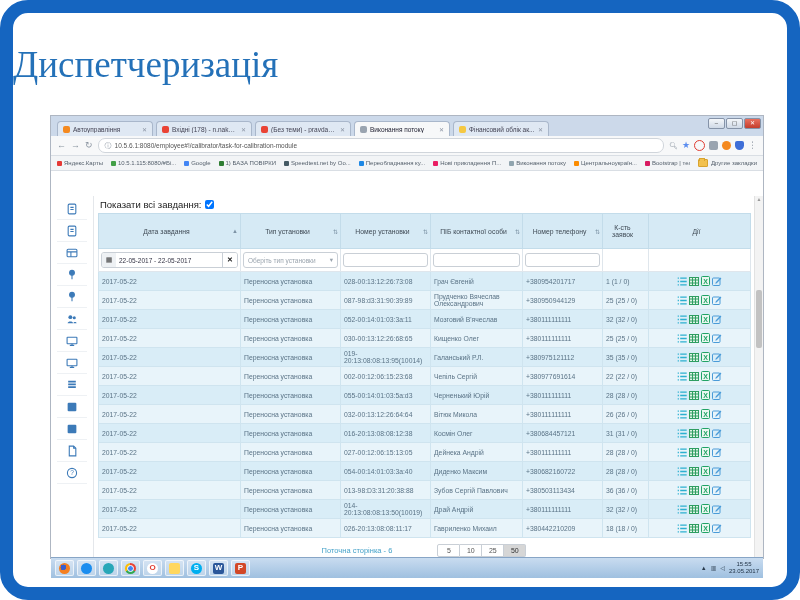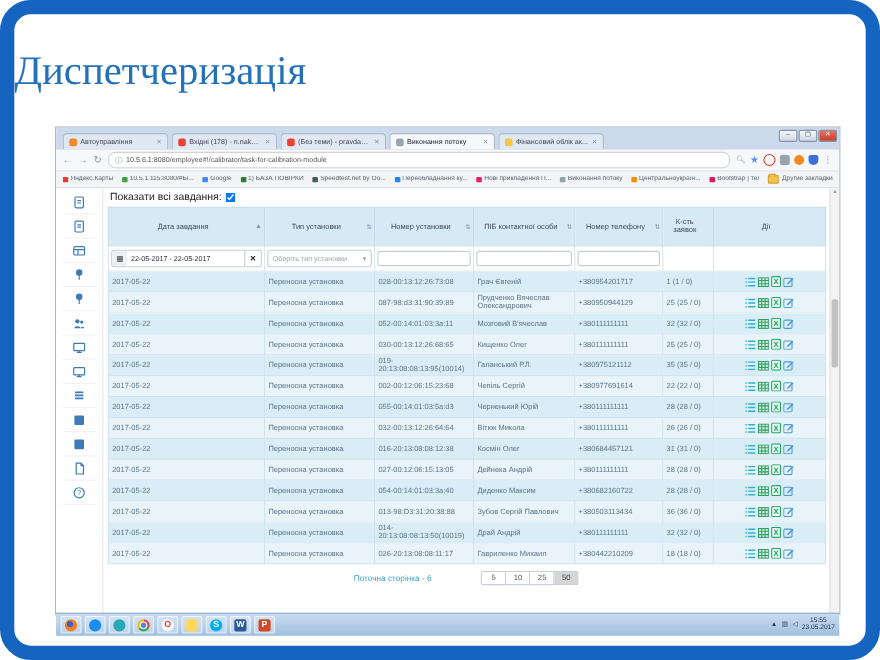--- a/index.html
+++ b/index.html
@@ -42,21 +42,21 @@
   
   .bookmarks{height:14px;background:#f2f4f6;border-bottom:1px solid #d9dee4;display:flex;align-items:center;
     padding:0 6px;gap:8px;font-size:6px;color:#55606c;overflow:hidden;white-space:nowrap;flex:none;}
   .bm{display:inline-flex;align-items:center;gap:2px;flex:none;}
   .bm .dot{width:5px;height:5px;border-radius:1px;flex:none;}
   .other-bm{margin-left:auto;display:inline-flex;align-items:center;gap:3px;flex:none;}
   .folder{width:8px;height:6px;background:#f2c14e;border:1px solid #d8a32e;border-radius:1px;position:relative;}
   .folder:before{content:"";position:absolute;top:-2px;left:0;width:4px;height:2px;background:#f2c14e;border:1px solid #d8a32e;border-bottom:none;}
 
   
-  .appbody{flex:1;display:flex;background:#fff;position:relative;overflow:hidden;}
+  .appbody{flex:1;display:flex;background:#fff;position:relative;overflow:hidden;margin-top:25px;}
   .sidebar{width:42px;flex:none;border-right:1px solid #e4e7eb;display:flex;flex-direction:column;align-items:center;padding-top:2px;}
   .side-ic{width:30px;height:21px;display:flex;align-items:center;justify-content:center;border-bottom:1px solid #eef1f4;}
   .main{flex:1;padding:2px 4px 0 4px;overflow:hidden;}
   .showall{font-size:9.5px;color:#222;margin:1px 0 3px 2px;display:flex;align-items:center;gap:3px;}
   .showall input{width:9px;height:9px;margin:0;}
 
   
   table.tasks{border-collapse:collapse;table-layout:fixed;width:652px;font-size:6.8px;color:#5a7386;}
   table.tasks th{background:#d6eaf5;border:1px solid #c3dcea;color:#3f4a55;font-weight:normal;
     font-size:6.8px;height:34px;text-align:center;vertical-align:middle;position:relative;padding:0 8px 0 2px;}

